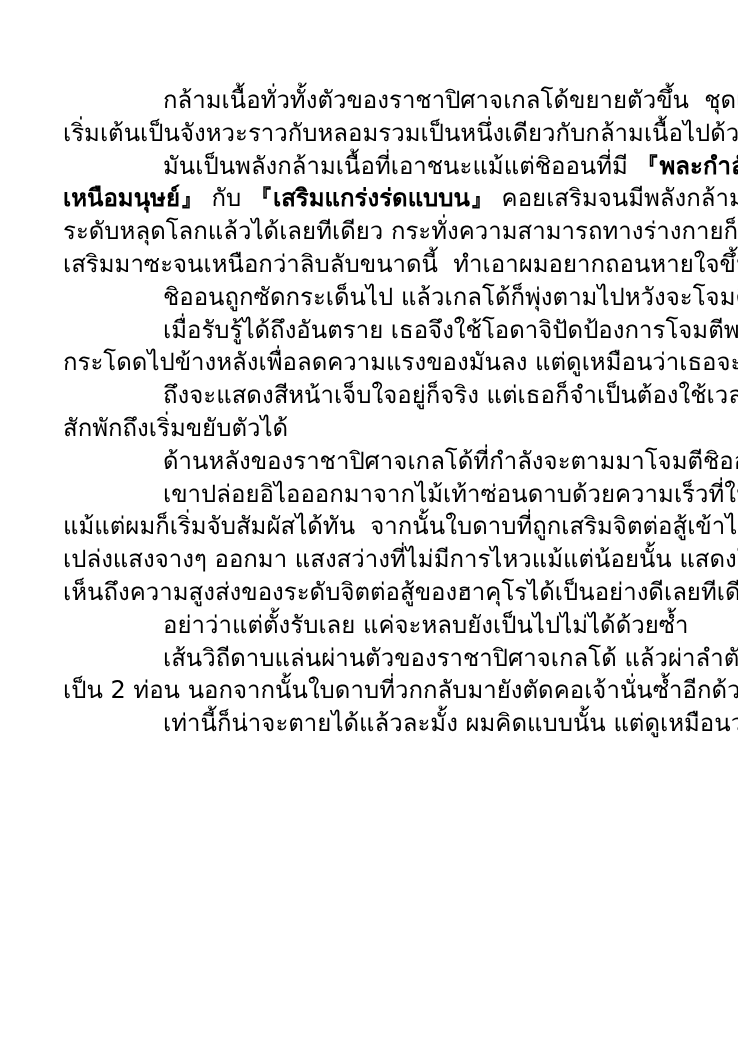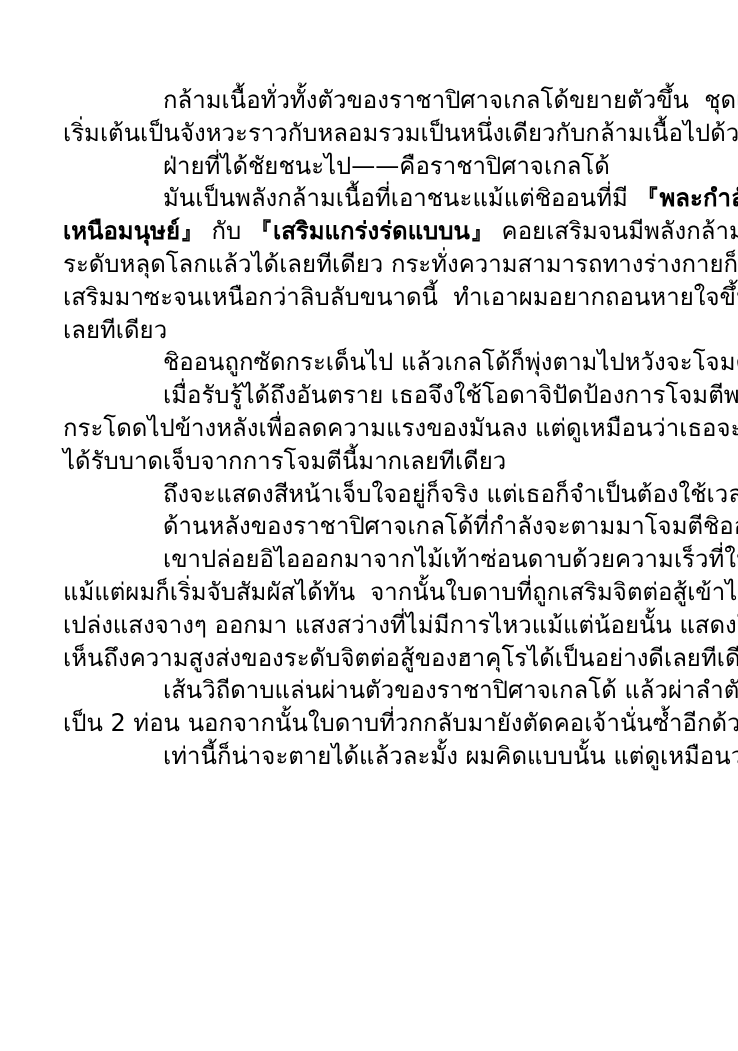--- a/index.html
+++ b/index.html
@@ -41,33 +41,32 @@
     font-weight: bold;
   }
 </style>
 </head>
 <body>
 
 <div class="page">
   <div class="text-block" id="text-block">
       <div class="line indent"><span class="seg-regular">กล้ามเนื้อทั่วทั้งตัวของราชาปิศาจเกลโด้ขยายตัวขึ้น  ชุดเกราะ</span></div>
       <div class="line"><span class="seg-regular">เริ่มเต้นเป็นจังหวะราวกับหลอมรวมเป็นหนึ่งเดียวกับกล้ามเนื้อไปด้วย</span></div>
-      <div class="line indent"><span class="seg-regular">ฝ่ายที่ได้ชัยชนะไป——คือราชาปิศาจเกลโด้</span></div>
       <div class="line indent"><span class="seg-regular">มันเป็นพลังกล้ามเนื้อที่เอาชนะแม้แต่ชิออนที่มี </span><span class="seg-bold">『พละกำลัง-</span></div>
       <div class="line"><span class="seg-bold">เหนือมนุษย์』</span><span class="seg-regular"> กับ </span><span class="seg-bold">『เสริมแกร่งร่ดแบบน』</span><span class="seg-regular"> คอยเสริมจนมีพลังกล้ามเนื้อ</span></div>
       <div class="line"><span class="seg-regular">ระดับหลุดโลกแล้วได้เลยทีเดียว กระทั่งความสามารถทางร่างกายก็ยังถูก</span></div>
       <div class="line"><span class="seg-regular">เสริมมาซะจนเหนือกว่าลิบลับขนาดนี้  ทำเอาผมอยากถอนหายใจขึ้นมา</span></div>
-      <div class="line"><span class="seg-regular">เลยทีเดียว</span></div>
       <div class="line indent"><span class="seg-regular">ชิออนถูกซัดกระเด็นไป แล้วเกลโด้ก็พุ่งตามไปหวังจะโจมตีซ้ำ</span></div>
       <div class="line indent"><span class="seg-regular">เมื่อรับรู้ได้ถึงอันตราย เธอจึงใช้โอดาจิปัดป้องการโจมตีพร้อม</span></div>
       <div class="line"><span class="seg-regular">กระโดดไปข้างหลังเพื่อลดความแรงของมันลง แต่ดูเหมือนว่าเธอจะยังคง</span></div>
-      <div class="line"><span class="seg-regular">ได้รับบาดเจ็บจากการโจมตีนี้มากเลยทีเดียว</span></div>
       <div class="line indent"><span class="seg-regular">ถึงจะแสดงสีหน้าเจ็บใจอยู่ก็จริง แต่เธอก็จำเป็นต้องใช้เวลาอยู่</span></div>
+      <div class="line"><span class="seg-regular">สักพักถึงเริ่มขยับตัวได้</span></div>
       <div class="line indent"><span class="seg-regular">ด้านหลังของราชาปิศาจเกลโด้ที่กำลังจะตามมาโจมตีชิออนซ้ำ</span></div>
       <div class="line indent"><span class="seg-regular">เขาปล่อยอิไอออกมาจากไม้เท้าซ่อนดาบด้วยความเร็วที่ในที่สุด</span></div>
       <div class="line"><span class="seg-regular">แม้แต่ผมก็เริ่มจับสัมผัสได้ทัน  จากนั้นใบดาบที่ถูกเสริมจิตต่อสู้เข้าไปก็</span></div>
       <div class="line"><span class="seg-regular">เปล่งแสงจางๆ ออกมา แสงสว่างที่ไม่มีการไหวแม้แต่น้อยนั้น แสดงให้</span></div>
       <div class="line"><span class="seg-regular">เห็นถึงความสูงส่งของระดับจิตต่อสู้ของฮาคุโรได้เป็นอย่างดีเลยทีเดียว</span></div>
+      <div class="line indent"><span class="seg-regular">อย่าว่าแต่ตั้งรับเลย แค่จะหลบยังเป็นไปไม่ได้ด้วยซ้ำ</span></div>
       <div class="line indent"><span class="seg-regular">เส้นวิถีดาบแล่นผ่านตัวของราชาปิศาจเกลโด้ แล้วผ่าลำตัวออก</span></div>
       <div class="line"><span class="seg-regular">เป็น 2 ท่อน นอกจากนั้นใบดาบที่วกกลับมายังตัดคอเจ้านั่นซ้ำอีกด้วย</span></div>
       <div class="line indent"><span class="seg-regular">เท่านี้ก็น่าจะตายได้แล้วละมั้ง ผมคิดแบบนั้น แต่ดูเหมือนว่านั่น</span></div>
     </div>
 </div>
 
 </body></html>

